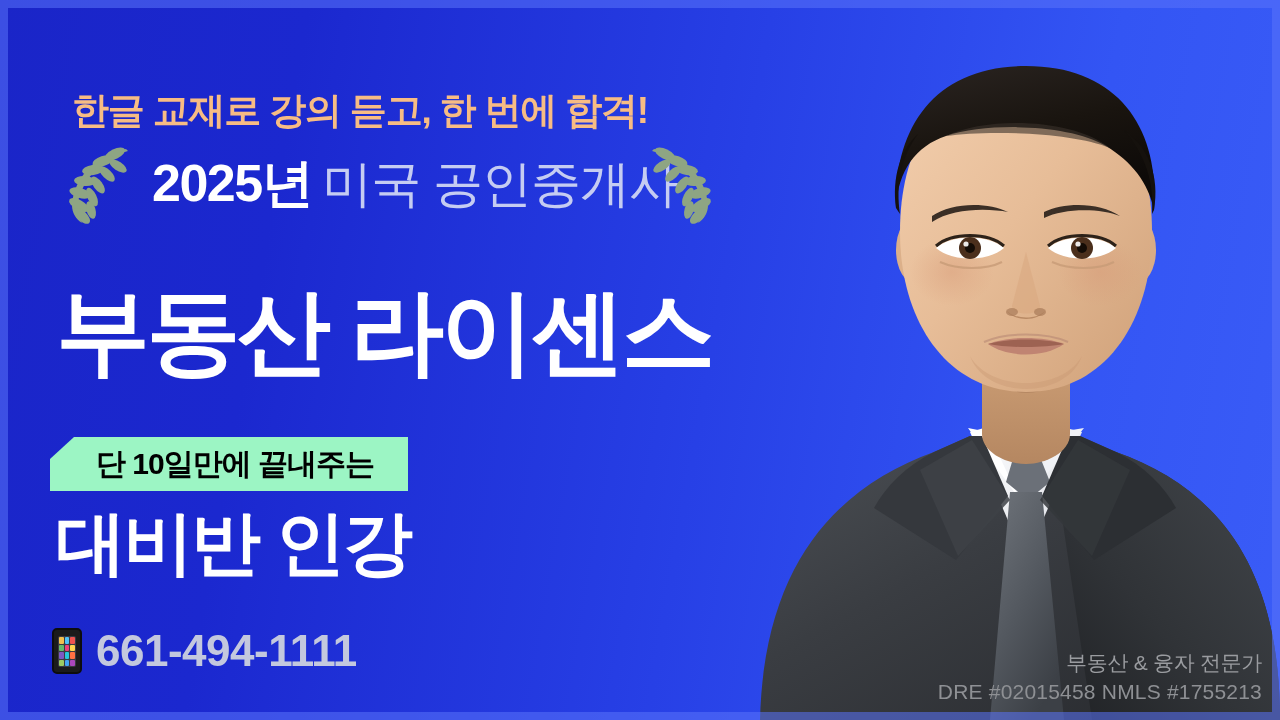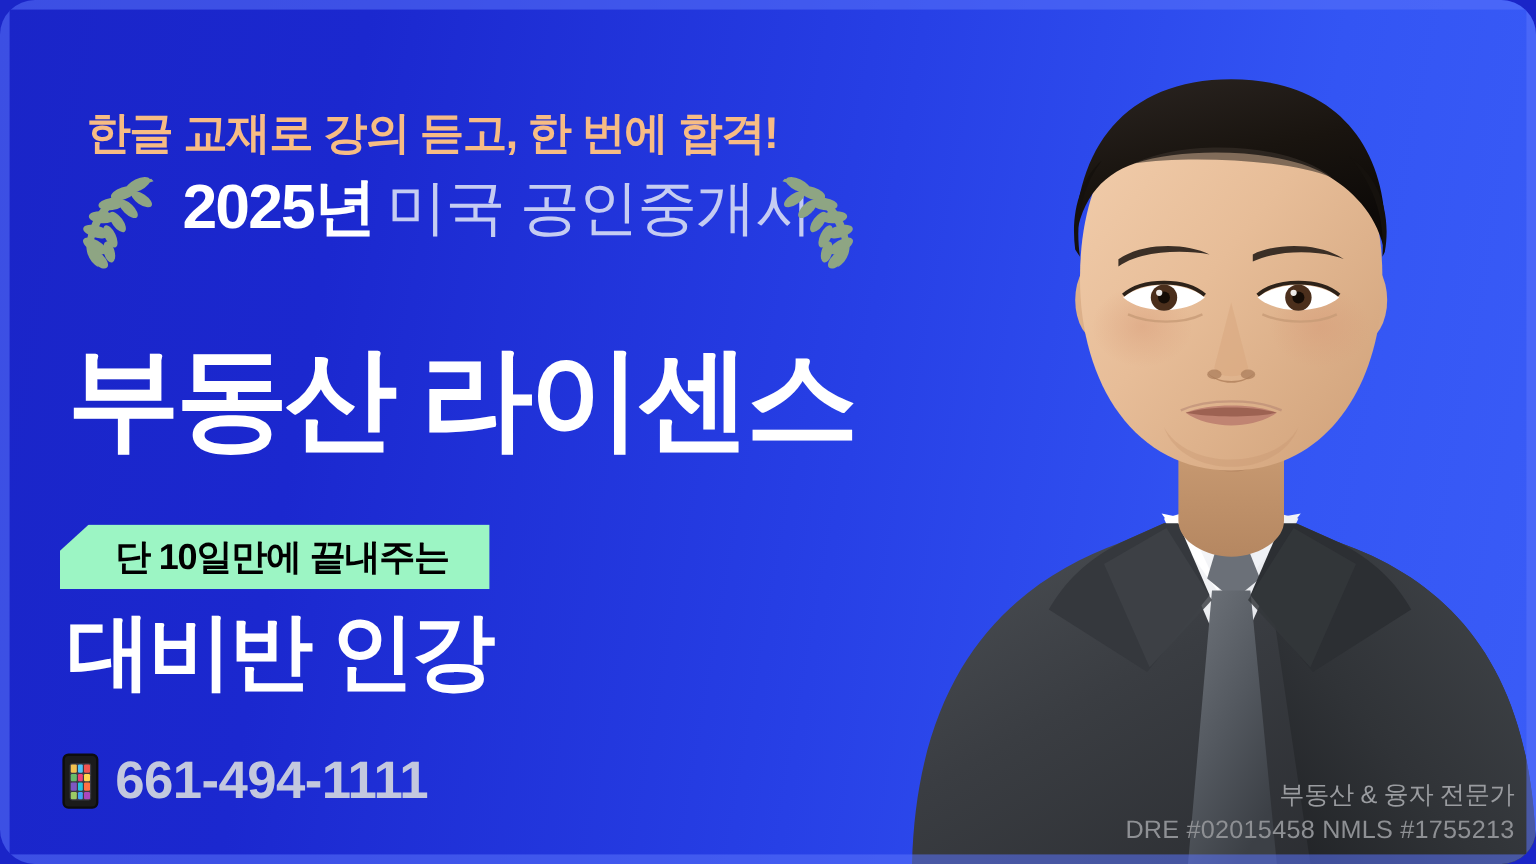--- a/index.html
+++ b/index.html
@@ -13,21 +13,20 @@
     overflow: hidden;
     font-family: "Liberation Sans", "DejaVu Sans", sans-serif;
   }
 
   #ad-banner {
     position: relative;
     width: 1280px;
     height: 720px;
     overflow: hidden;
     background: linear-gradient(100deg, #1a25c8 0%, #1b28cf 22%, #2740e6 55%, #3355f4 80%, #3a5cf7 100%);
-    border-radius: 29px;
   }
 
   
   .frame-edge {
     position: absolute;
     inset: 0;
     border: 8px solid rgba(90,115,250,0.55);
     box-sizing: border-box;
     pointer-events: none;
     z-index: 40;
@@ -69,21 +68,21 @@
     width: 76px;
     height: 82px;
     color: #8ea583;
   }
   .laurel.left  { left: 0; }
   .laurel.right { right: 0; transform: scaleX(-1); }
 
   .award-line {
     position: absolute;
     left: 92px;
-    top: 4px;
+    top: 14px;
     white-space: nowrap;
     line-height: 1;
   }
   .award-year {
     font-size: 52px;
     font-weight: 700;
     color: #ffffff;
     letter-spacing: -1.5px;
   }
   .award-title {

